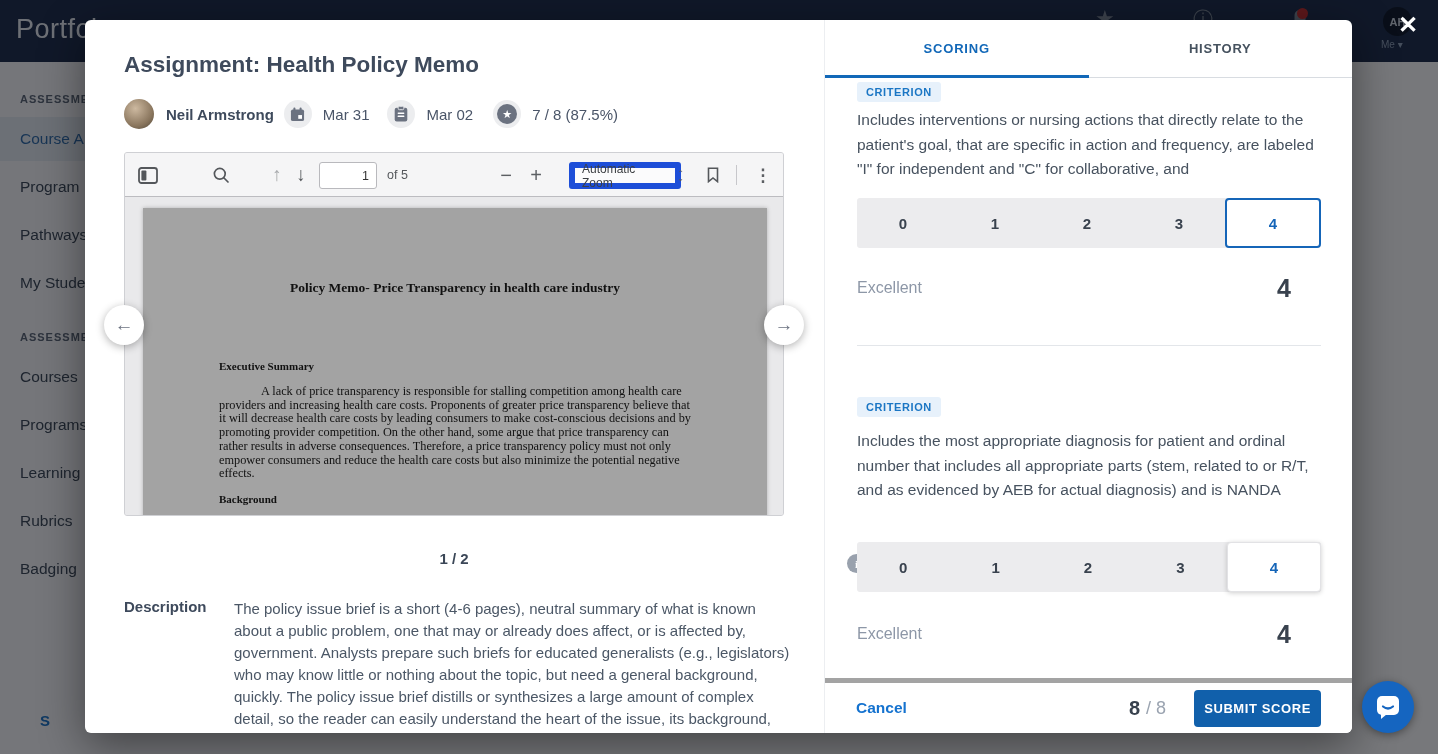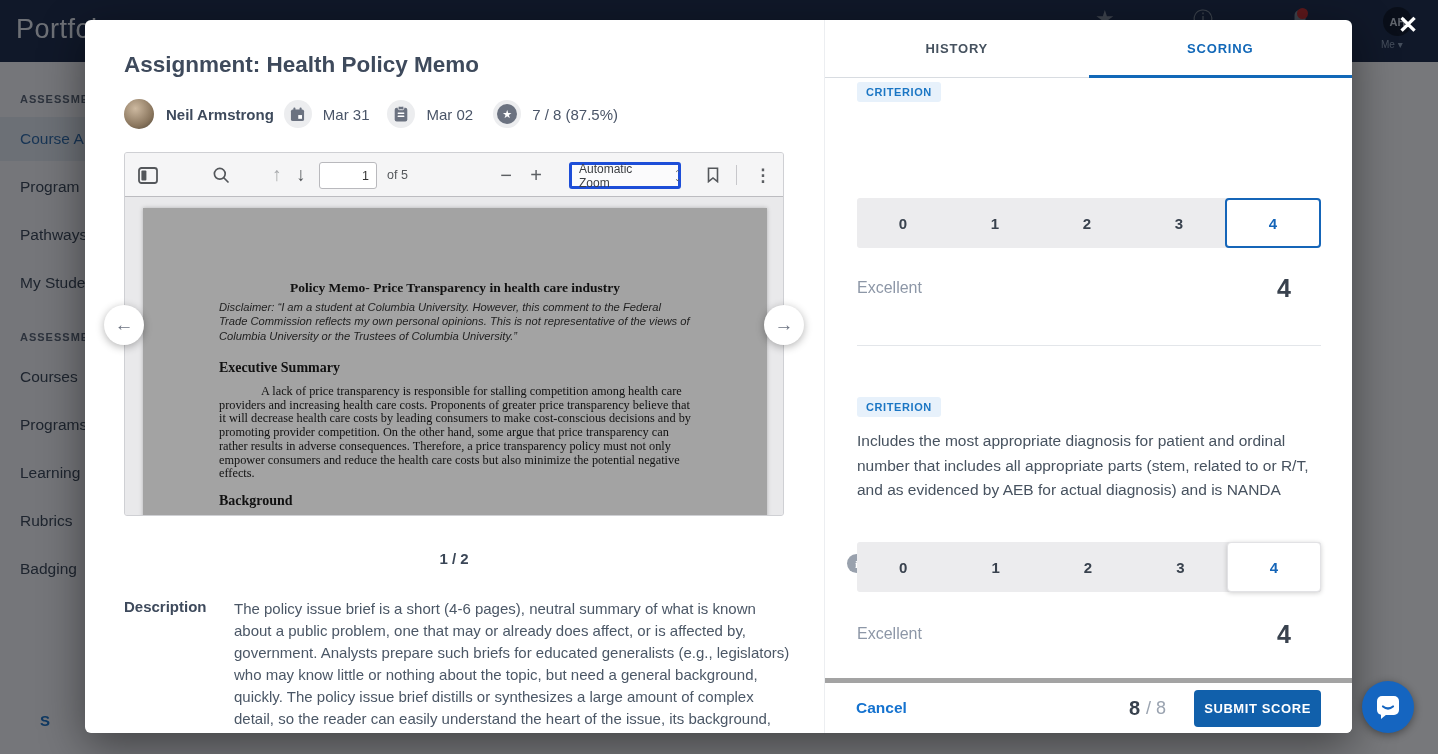--- a/index.html
+++ b/index.html
@@ -35,28 +35,28 @@
   .icon-circle { width:28px; height:28px; border-radius:50%; background:#ecedef; display:flex; align-items:center; justify-content:center; flex:none; }
   .meta-text { margin-left:11px; font-size:15px; color:#4a5568; }
   .star-inner { width:20px; height:20px; border-radius:50%; background:#6b7280; color:#fff; font-size:11px; display:flex; align-items:center; justify-content:center; }
 
   
   .viewer { position:absolute; left:39px; top:132px; width:660px; height:364px; border:1px solid #cfd0d4; border-radius:3px; overflow:hidden; background:#e9e9eb; }
   .vtoolbar { position:absolute; left:0; top:0; width:100%; height:44px; background:#f5f5f6; border-bottom:1px solid #bcbcc0; }
   .vt { position:absolute; top:0; height:44px; display:flex; align-items:center; justify-content:center; color:#5c5f63; }
   .page-input { position:absolute; left:194px; top:9px; width:58px; height:27px; border:1px solid #b9b9bd; border-radius:3px; background:#fff; font-size:12.5px; color:#333; text-align:right; padding-right:7px; font-family:"Liberation Sans",sans-serif; }
   .of-label { position:absolute; left:262px; top:0; height:44px; line-height:44px; font-size:12.5px; color:#55585c; }
-  .zoom-select { position:absolute; left:444px; top:9px; width:112px; height:27px; border:3px solid #1d4ed8; border-radius:3px; background:#fbfbfc; font-size:12px; color:#3c3f43; display:flex; align-items:center; justify-content:space-between; padding:0 7px; cursor:pointer;gap:42px; }
+  .zoom-select { position:absolute; left:444px; top:9px; width:112px; height:27px; border:6px solid #1d4ed8; border-radius:3px; background:#fbfbfc; font-size:12px; color:#3c3f43; display:flex; align-items:center; justify-content:space-between; padding:0 7px; cursor:pointer;gap:42px; }
   .dbl-chev { display:flex; flex-direction:column; font-size:8px; line-height:5px; color:#55585c; }
   .vsep { position:absolute; left:611px; top:12px; width:1px; height:20px; background:#c7c7cb; }
   .vcontent { position:absolute; left:0; top:44px; width:658px; height:319px; background:#e9e9eb; }
   .pdf-page { position:absolute; left:18px; top:11px; width:624px; height:400px; background:#a3a3a3; box-shadow:0 0 4px rgba(0,0,0,.25); font-family:"Liberation Serif", serif; color:#111; }
   .pdf-title { position:absolute; left:0; top:72px; width:100%; text-align:center; font-size:13.5px; font-weight:700; }
   .pdf-disclaimer { position:absolute; left:76px; top:92px; width:472px; font-size:11.2px; line-height:14.4px; font-style:italic; font-family:"Liberation Sans",sans-serif; color:#222; }
-  .pdf-h { position:absolute; left:76px; font-size:14px; font-weight:700; }
+  .pdf-h { position:absolute; left:76px; font-size:11px; font-weight:700; }
   .pdf-para { position:absolute; left:76px; top:177px; width:474px; font-size:12.3px; line-height:13.7px; text-indent:42px; text-align:left; }
   .carousel-btn { position:absolute; width:40px; height:40px; border-radius:50%; background:#fff; box-shadow:0 2px 8px rgba(0,0,0,.3); display:flex; align-items:center; justify-content:center; font-size:19px; color:#6b7280; cursor:pointer; z-index:3; }
   .pageination { position:absolute; left:39px; top:530px; width:660px; text-align:center; font-size:15px; font-weight:600; color:#3b4757; }
   .pdf-info { position:absolute; left:762px; top:534px; width:19px; height:19px; border-radius:50%; background:#99a1ad; color:#fff; font-size:11px; font-weight:700; display:flex; align-items:center; justify-content:center; font-family:"Liberation Serif",serif; }
   .desc-label { position:absolute; left:39px; top:578px; font-size:15px; font-weight:600; color:#3e4a5c; }
   .desc-text { position:absolute; left:149px; top:578px; width:560px; font-size:15px; line-height:22px; color:#4b5766; }
 
   
   .tabbar { position:absolute; left:0; top:0; width:100%; height:58px; border-bottom:1px solid #d8dce1; display:flex; }
   .tab { width:50%; display:flex; align-items:center; justify-content:center; font-size:13px; font-weight:700; letter-spacing:.8px; color:#46525f; cursor:pointer; position:relative; }
@@ -184,45 +184,45 @@
             <svg width="14" height="16" viewBox="0 0 14 16">
                 <path d="M2.5 1.2 h9 v13.4 l-4.5 -3.6 -4.5 3.6 z" fill="none" stroke="#54575b" stroke-width="1.6"></path>
               </svg>
           </div>
           <div class="vsep"></div>
           <div class="vt" style="left:626px; width:24px; font-size:17px; font-weight:700;">⋮</div>
         </div>
         <div class="vcontent">
           <div class="pdf-page">
             <div class="pdf-title">Policy Memo- Price Transparency in health care industry</div>
-            <div class="pdf-disclaimer">Disclaimer: “I am a student at Columbia University. However, this comment to the Federal Trade Commission reflects my own personal opinions. This is not representative of the views of Columbia University or the Trustees of Columbia University.”</div>
             <div class="pdf-h" style="top:152px;">Executive Summary</div>
             <div class="pdf-para">A lack of price transparency is responsible for stalling competition among health care providers and increasing health care costs.  Proponents of greater price transparency believe that it will decrease health care costs by leading consumers to make cost-conscious decisions and by promoting provider competition.  On the other hand, some argue that price transparency can rather results in adverse consequences.  Therefore, a price transparency policy must not only empower consumers and reduce the health care costs but also minimize the potential negative effects.</div>
             <div class="pdf-h" style="top:285px;">Background</div>
           </div>
         </div>
       </div>
 
       <div class="carousel-btn" style="left:19px; top:285px;">←</div>
       <div class="carousel-btn" style="left:679px; top:285px;">→</div>
 
       <div class="pageination">1 / 2</div>
       <div class="pdf-info">i</div>
 
       <div class="desc-label">Description</div>
       <div class="desc-text">The policy issue brief is a short (4-6 pages), neutral summary of what is known about a public problem, one that may or already does affect, or is affected by, government. Analysts prepare such briefs for educated generalists (e.g., legislators) who may know little or nothing about the topic, but need a general background, quickly. The policy issue brief distills or synthesizes a large amount of complex detail, so the reader can easily understand the heart of the issue, its background, the "players" (stakeholders) and recommendations about the future of the issue. It can also contain tables and graphs; policy</div>
     </div>
 
     <div class="modal-right">
       <div class="tabbar">
+        <div class="tab active">SCORING</div>
         <div class="tab">HISTORY</div>
-        <div class="tab active">SCORING</div>
       </div>
 
       <div class="badge" style="top:62px;">CRITERION</div>
+      <div class="crit-text" style="top:88px;">Includes interventions or nursing actions that directly relate to the patient's goal, that are specific in action and frequency, are labeled "I" for independent and "C" for collaborative, and</div>
       <div class="scorebar" style="top:178px;">
         <div class="scell">0</div>
         <div class="scell">1</div>
         <div class="scell">2</div>
         <div class="scell">3</div>
         <div class="scell sel-outline">4</div>
       </div>
       <div class="rating-row" style="top:250px; height:36px;">
         <span class="rating-label">Excellent</span>
         <span class="rating-value">4</span>

